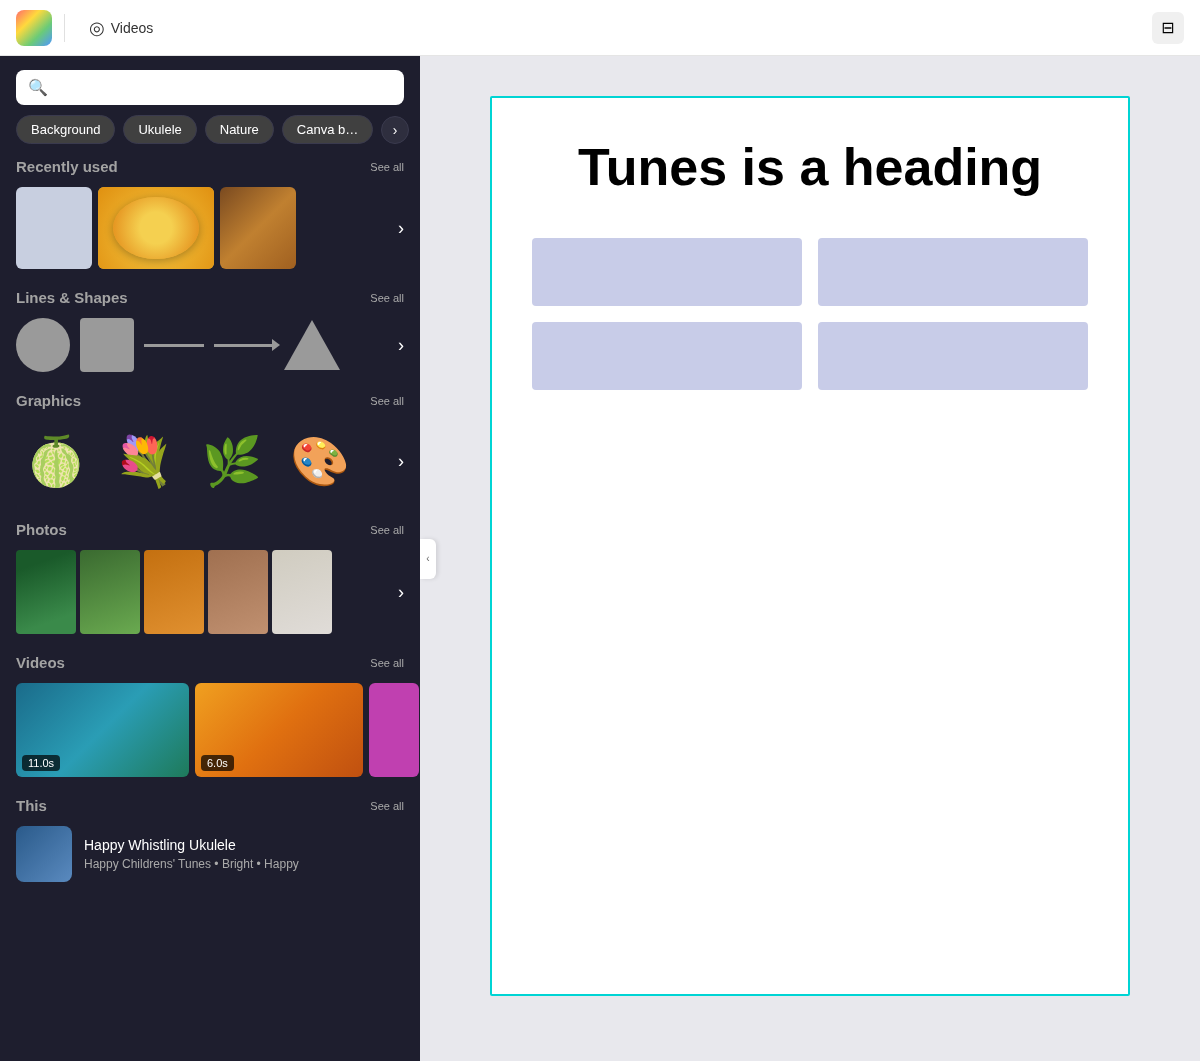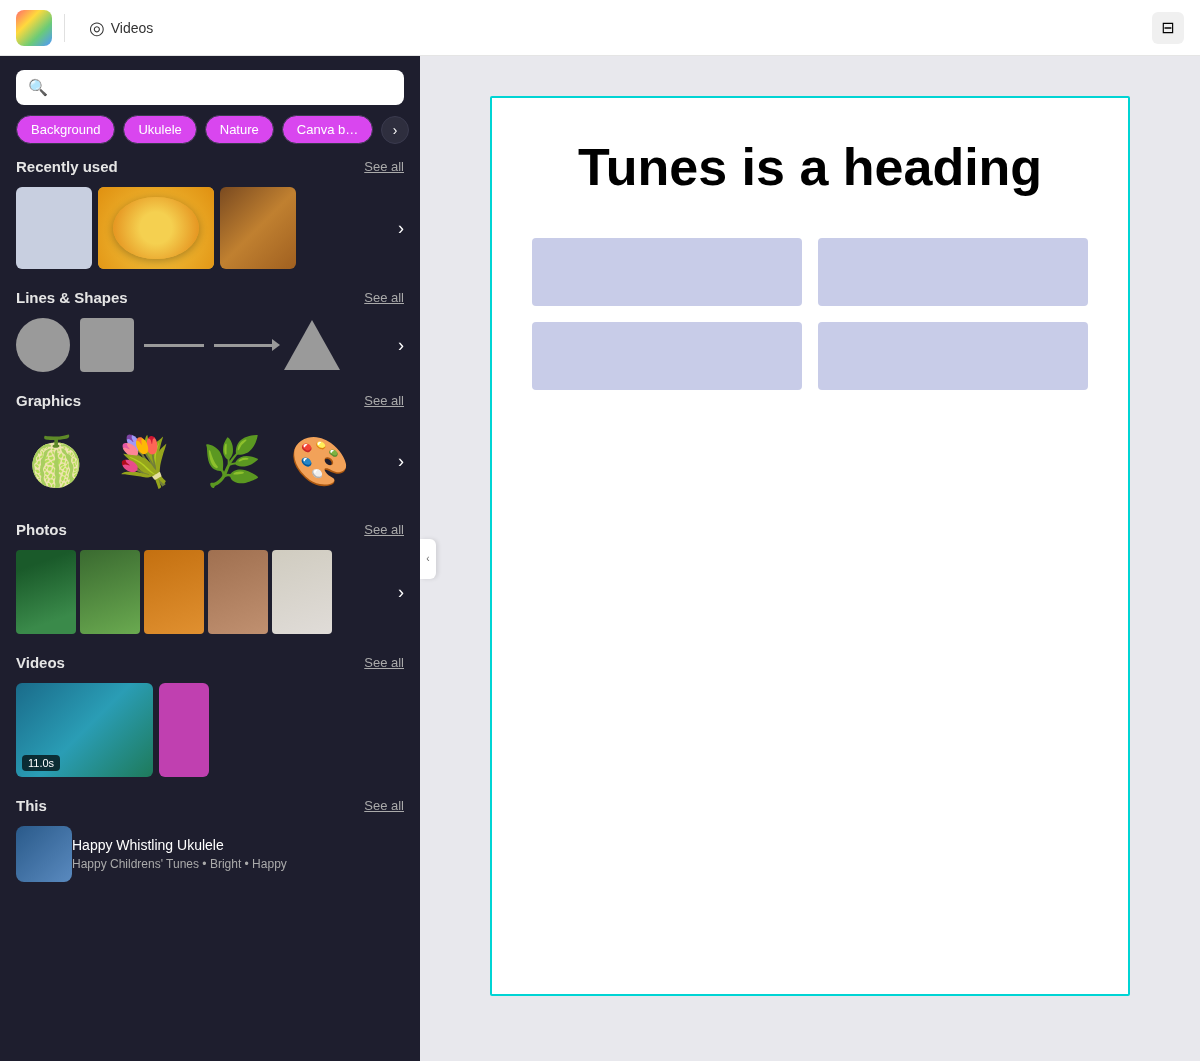--- a/index.html
+++ b/index.html
@@ -105,21 +105,21 @@
 
     
     .tags-row {
       display: flex;
       gap: 8px;
       padding: 0 16px 14px;
       overflow: hidden;
       align-items: center;
     }
     .tag {
-      background: #d946ef;
+      background: #404040;
       color: #fff;
       border-radius: 20px;
       padding: 6px 14px;
       font-size: 13px;
       cursor: pointer;
       white-space: nowrap;
       border: 1px solid #3a3a4e;
     }
     .tag-arrow {
       margin-left: auto;
@@ -143,27 +143,26 @@
     }
     .section-header {
       display: flex;
       justify-content: space-between;
       align-items: center;
       margin-bottom: 12px;
     }
     .section-title {
       font-size: 15px;
       font-weight: 600;
-      color: #e5e5e5;
+      color: #a3a3a3;
     }
     .see-all {
-      font-size: 13px;
+      font-size: 11px;
       color: #aaa;
       cursor: pointer;
-      text-decoration: underline;
     }
 
     
     .recent-grid {
       display: flex;
       gap: 6px;
       align-items: center;
     }
     .recent-item {
       border-radius: 6px;
@@ -307,21 +306,21 @@
       gap: 6px;
       align-items: center;
     }
     .video-item {
       border-radius: 6px;
       overflow: hidden;
       position: relative;
       flex-shrink: 0;
     }
     .video-item.v1 {
-      width: 137px;
+      width: 173px;
       height: 94px;
       background: linear-gradient(135deg, #1a6b8a, #2a9db5, #1e7a5a);
     }
     .video-item.v2 {
       width: 168px;
       height: 94px;
       background: linear-gradient(135deg, #f0a020, #e07010, #c05010);
     }
     .video-item.v3 {
       width: 50px;
@@ -336,20 +335,21 @@
       background: rgba(0,0,0,0.7);
       color: #fff;
       font-size: 11px;
       padding: 2px 6px;
       border-radius: 4px;
     }
 
     
     .audio-item {
       display: flex;
+      gap: 12px;
       align-items: center;
     }
     .audio-thumb {
       width: 56px;
       height: 56px;
       border-radius: 8px;
       background: linear-gradient(135deg, #2a5a8a, #5a8abf);
       flex-shrink: 0;
     }
     .audio-info { flex: 1; }
@@ -554,20 +554,23 @@
 
     <div class="section">
       <div class="section-header">
         <span class="section-title">Videos</span>
         <span class="see-all">See all</span>
       </div>
       <div class="videos-row">
         <div class="video-item v1">
           <span class="video-badge">11.0s</span>
         </div>
+        <div class="video-item v2">
+          <span class="video-badge">6.0s</span>
+        </div>
         <div class="video-item v3"></div>
 
       </div>
     </div>
 
     <div class="section">
       <div class="section-header">
         <span class="section-title">This</span>
         <span class="see-all">See all</span>
       </div>

